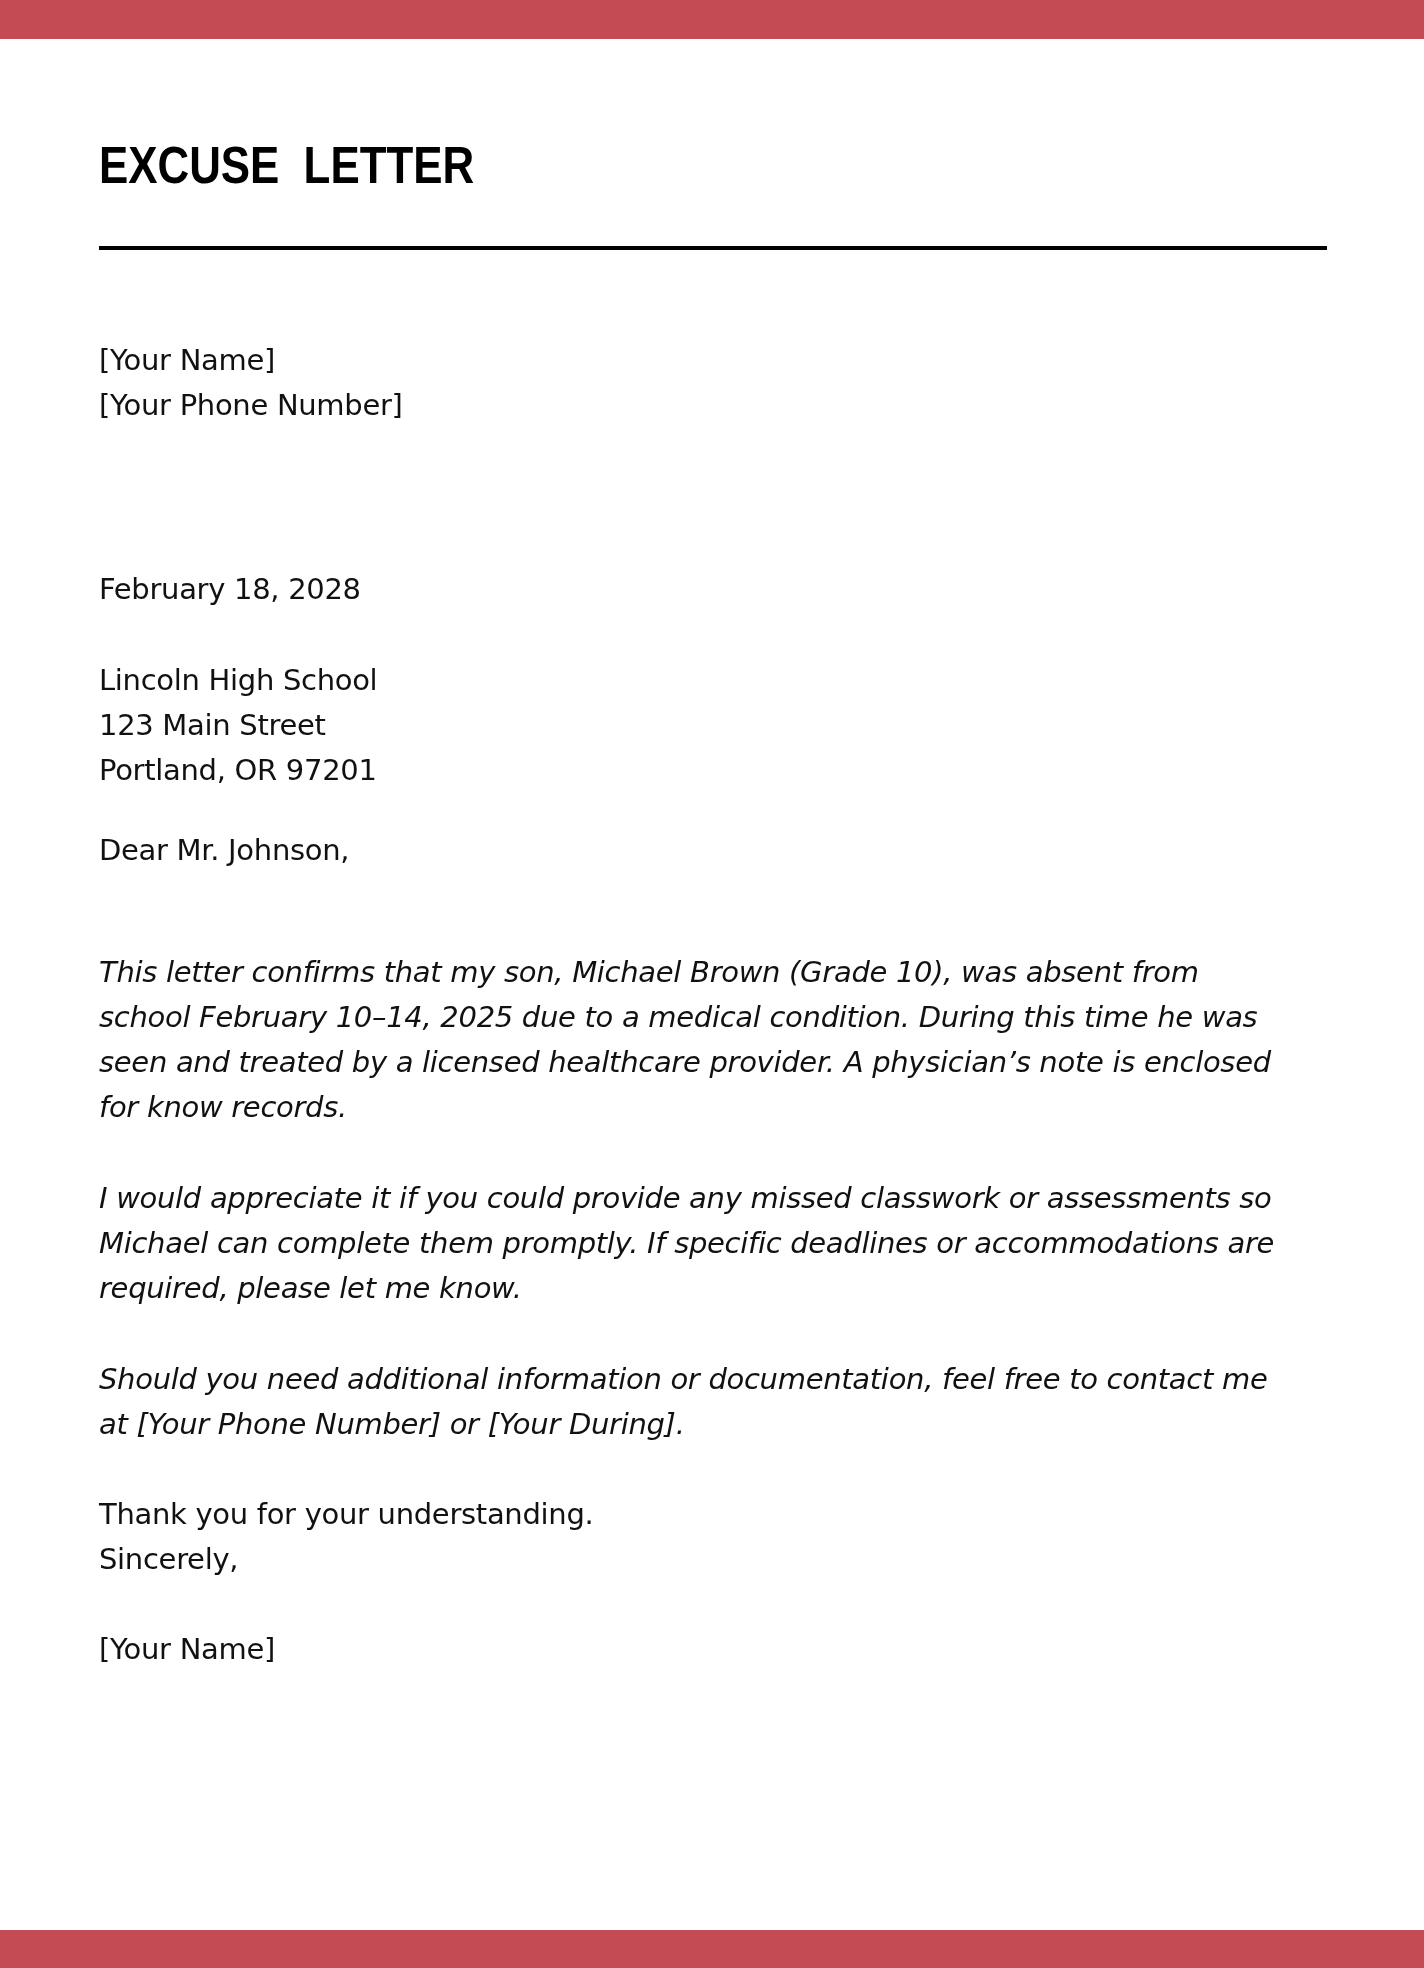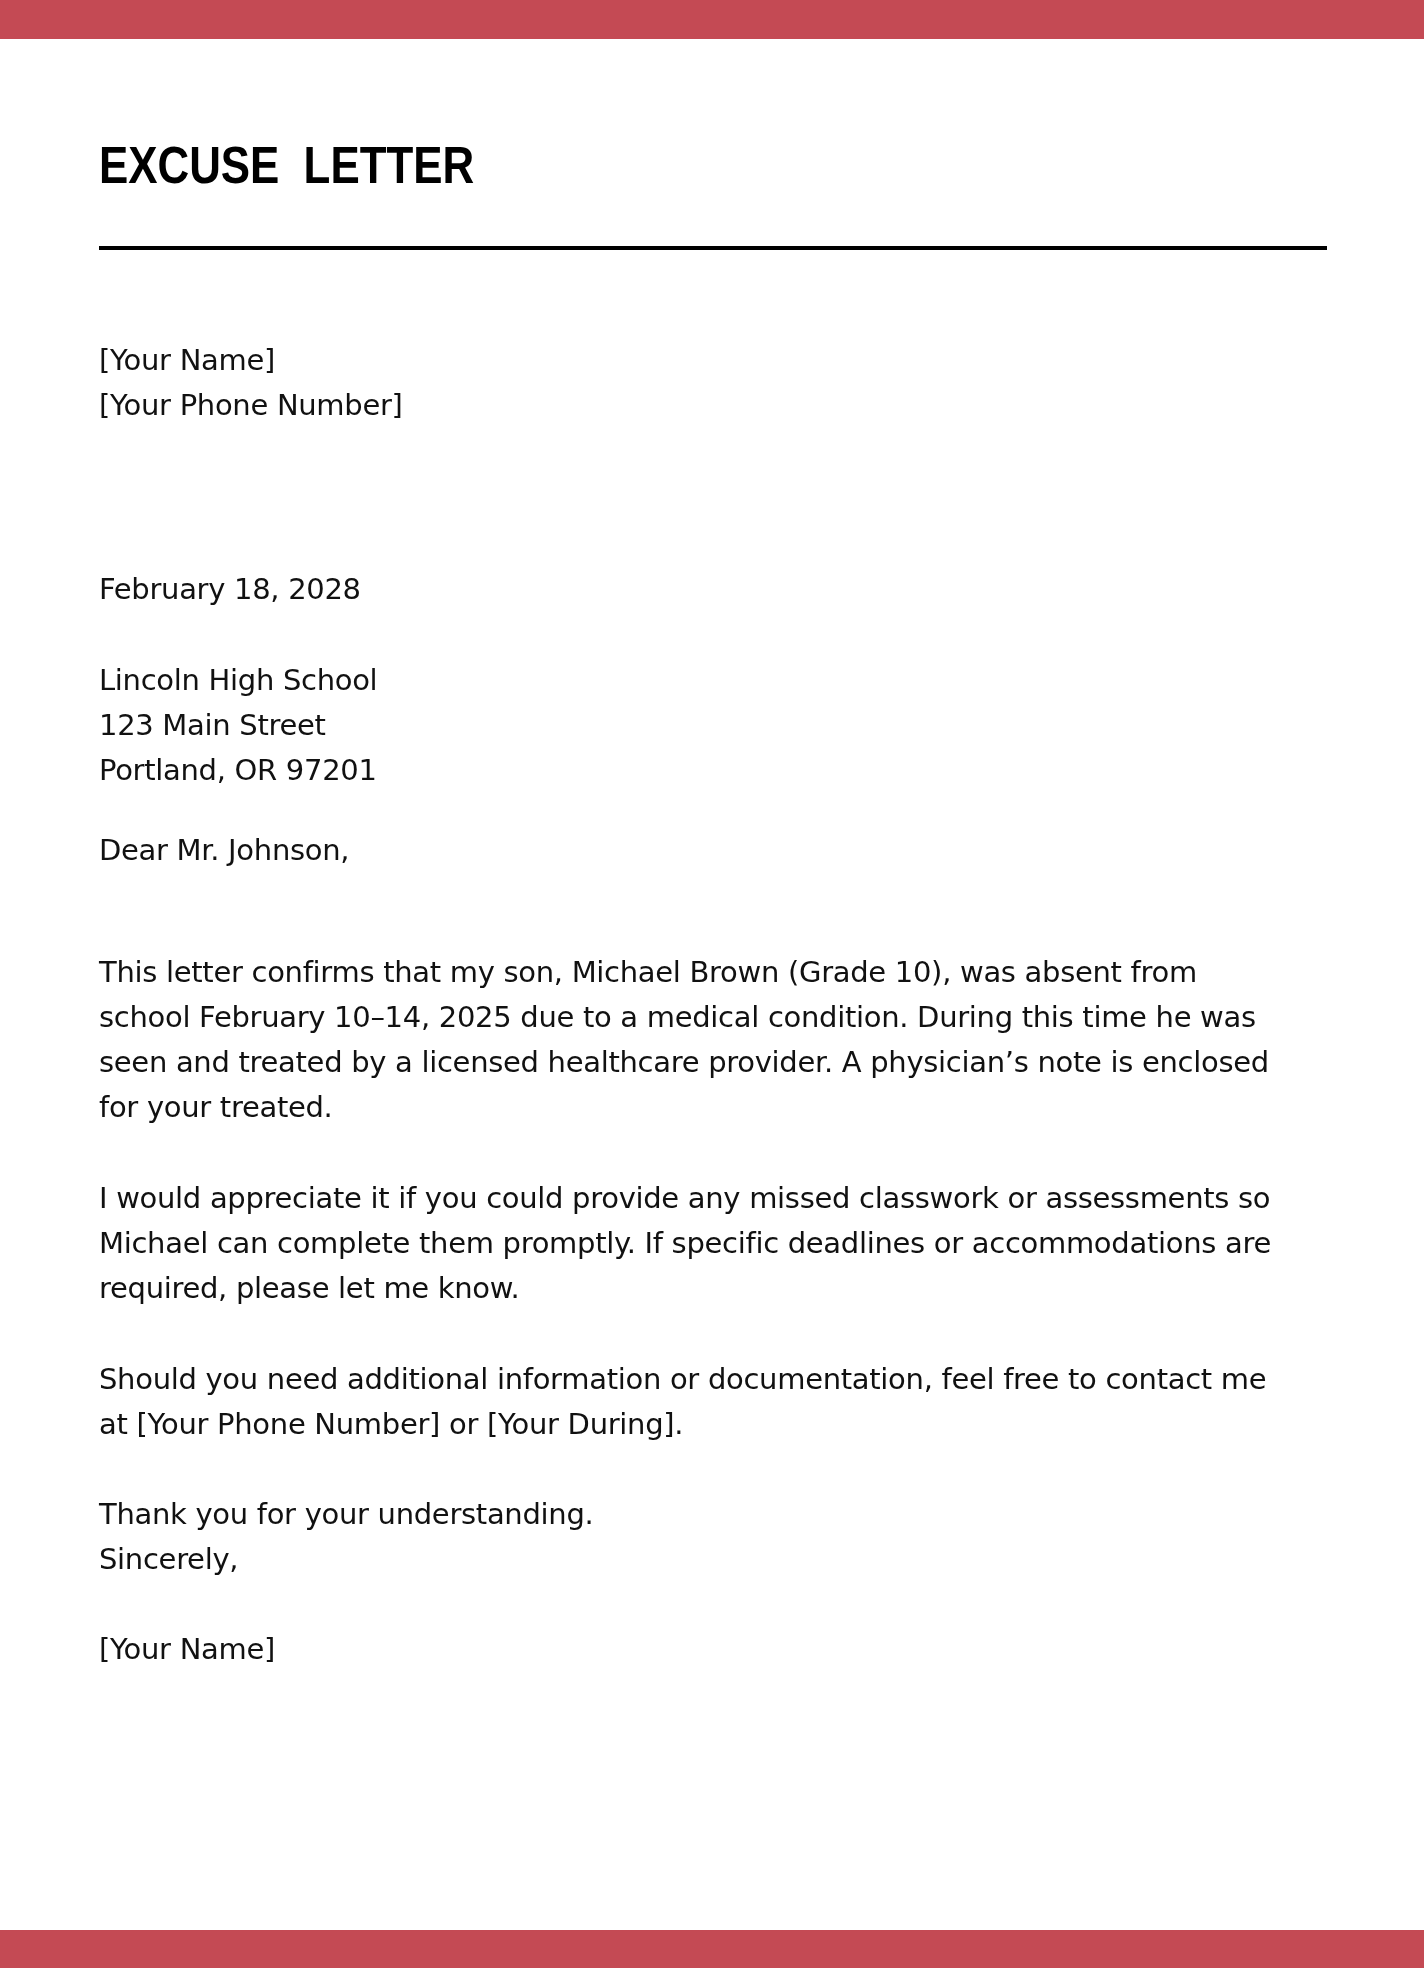--- a/index.html
+++ b/index.html
@@ -8,21 +8,21 @@
   .bar { position:absolute; left:0; width:1424px; background:#c44a54; }
   .bar.top { top:0; height:39px; }
   .bar.bottom { top:1930px; height:38px; }
   .title { position:absolute; left:99px; top:136px; font-family:"Liberation Sans", sans-serif;
            font-weight:bold; font-size:51px; letter-spacing:0px; transform:scaleX(0.86); transform-origin:left;
            color:#000; word-spacing:14px; line-height:60px; }
   .rule { position:absolute; left:99px; top:246px; width:1228px; height:4px; background:#000; }
   .block { position:absolute; left:99px; font-size:29px; line-height:45px; letter-spacing:-0.3px; }
   .line { display:block; white-space:pre; }
   .bold { font-weight:normal; }
-  .para { width:1240px; }
+  .para { width:1240px;font-style:italic; }
 </style>
 </head>
 <body>
 
 <div class="bar top"></div>
 
 <div class="title">EXCUSE  LETTER</div>
 <div class="rule"></div>
 
 <div class="block" style="top:338px">
@@ -37,21 +37,21 @@
   <span class="line">123 Main Street</span>
   <span class="line">Portland, OR 97201</span>
 </div>
 
 <div class="block" style="top:828px">Dear Mr. Johnson,</div>
 
 <div class="block para" style="top:950px">
   <span class="line">This letter confirms that my son, Michael Brown (Grade 10), was absent from</span>
   <span class="line">school February 10–14, 2025 due to a medical condition. During this time he was</span>
   <span class="line">seen and treated by a licensed healthcare provider. A physician’s note is enclosed</span>
-  <span class="line">for your treated.</span>
+  <span class="line">for know records.</span>
 </div>
 
 <div class="block para" style="top:1176px">
   <span class="line">I would appreciate it if you could provide any missed classwork or assessments so</span>
   <span class="line">Michael can complete them promptly. If specific deadlines or accommodations are</span>
   <span class="line">required, please let me know.</span>
 </div>
 
 <div class="block para" style="top:1357px">
   <span class="line">Should you need additional information or documentation, feel free to contact me</span>

